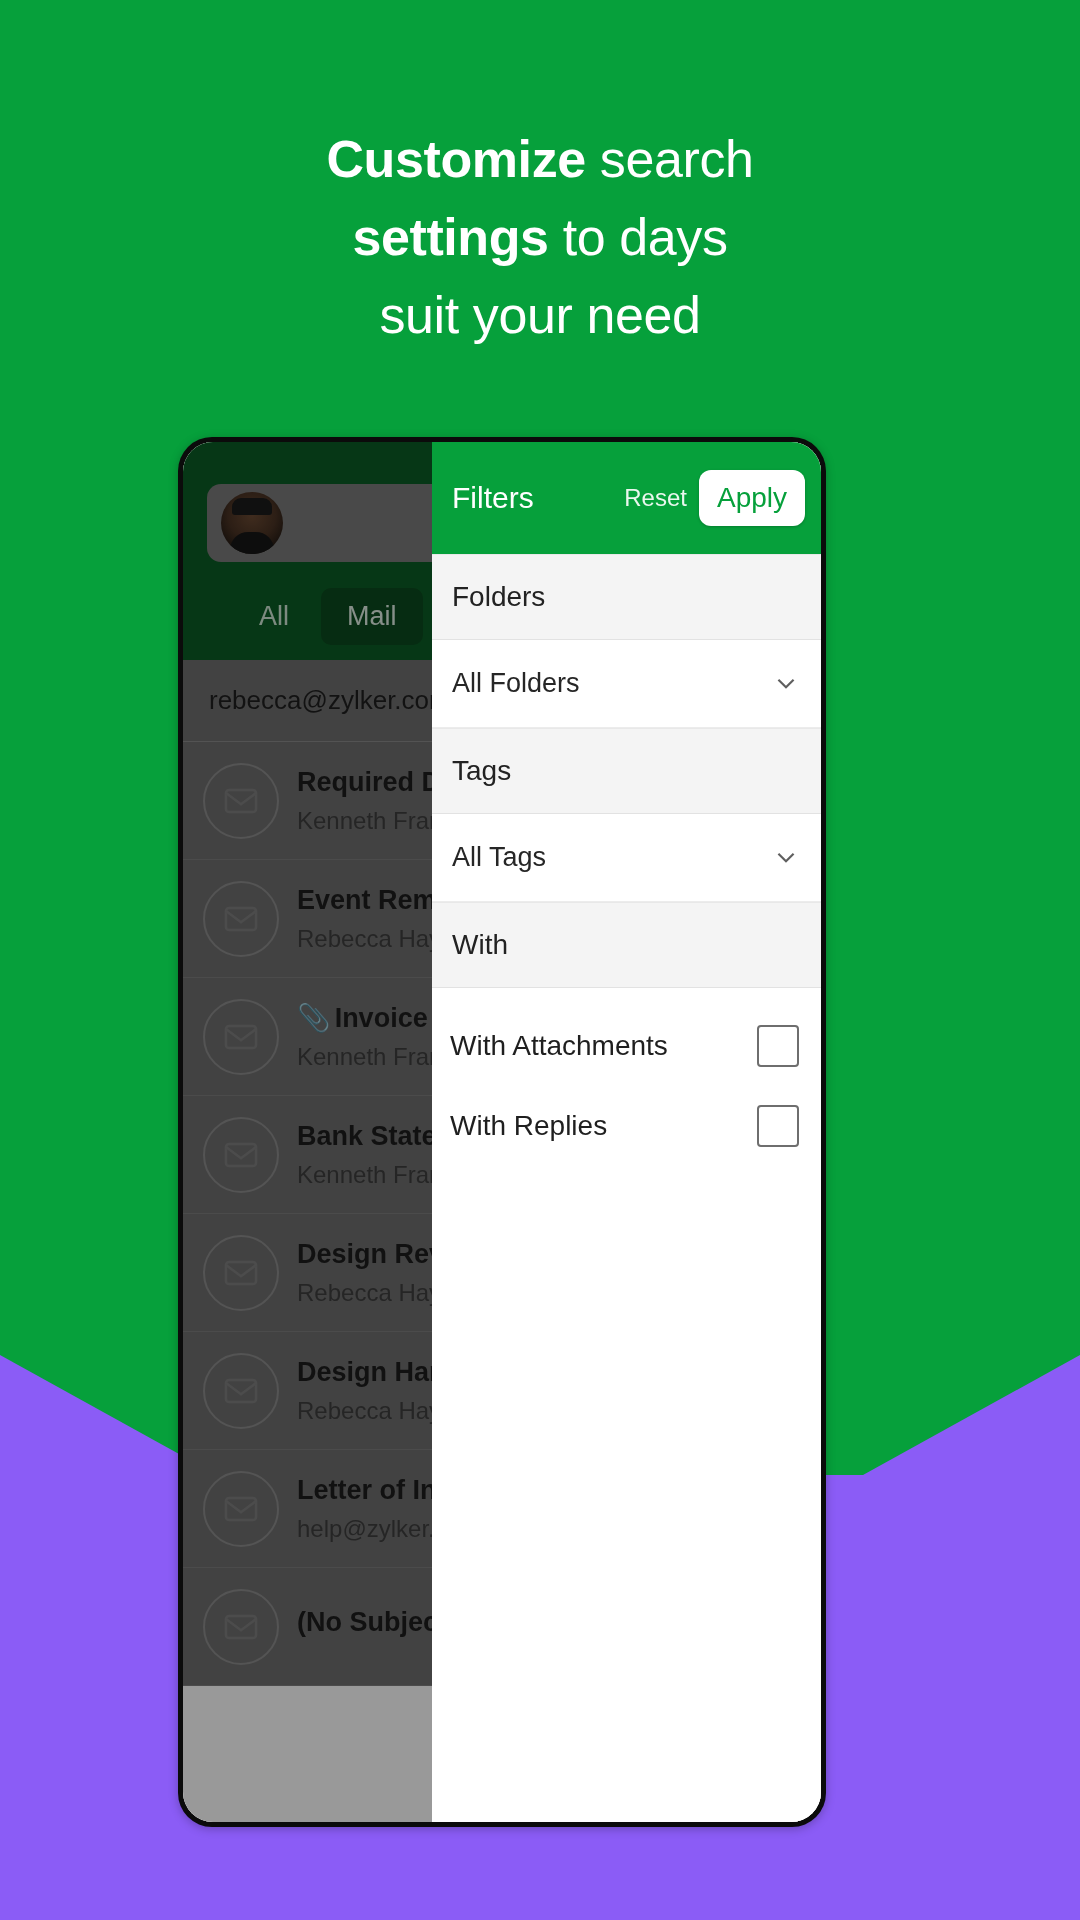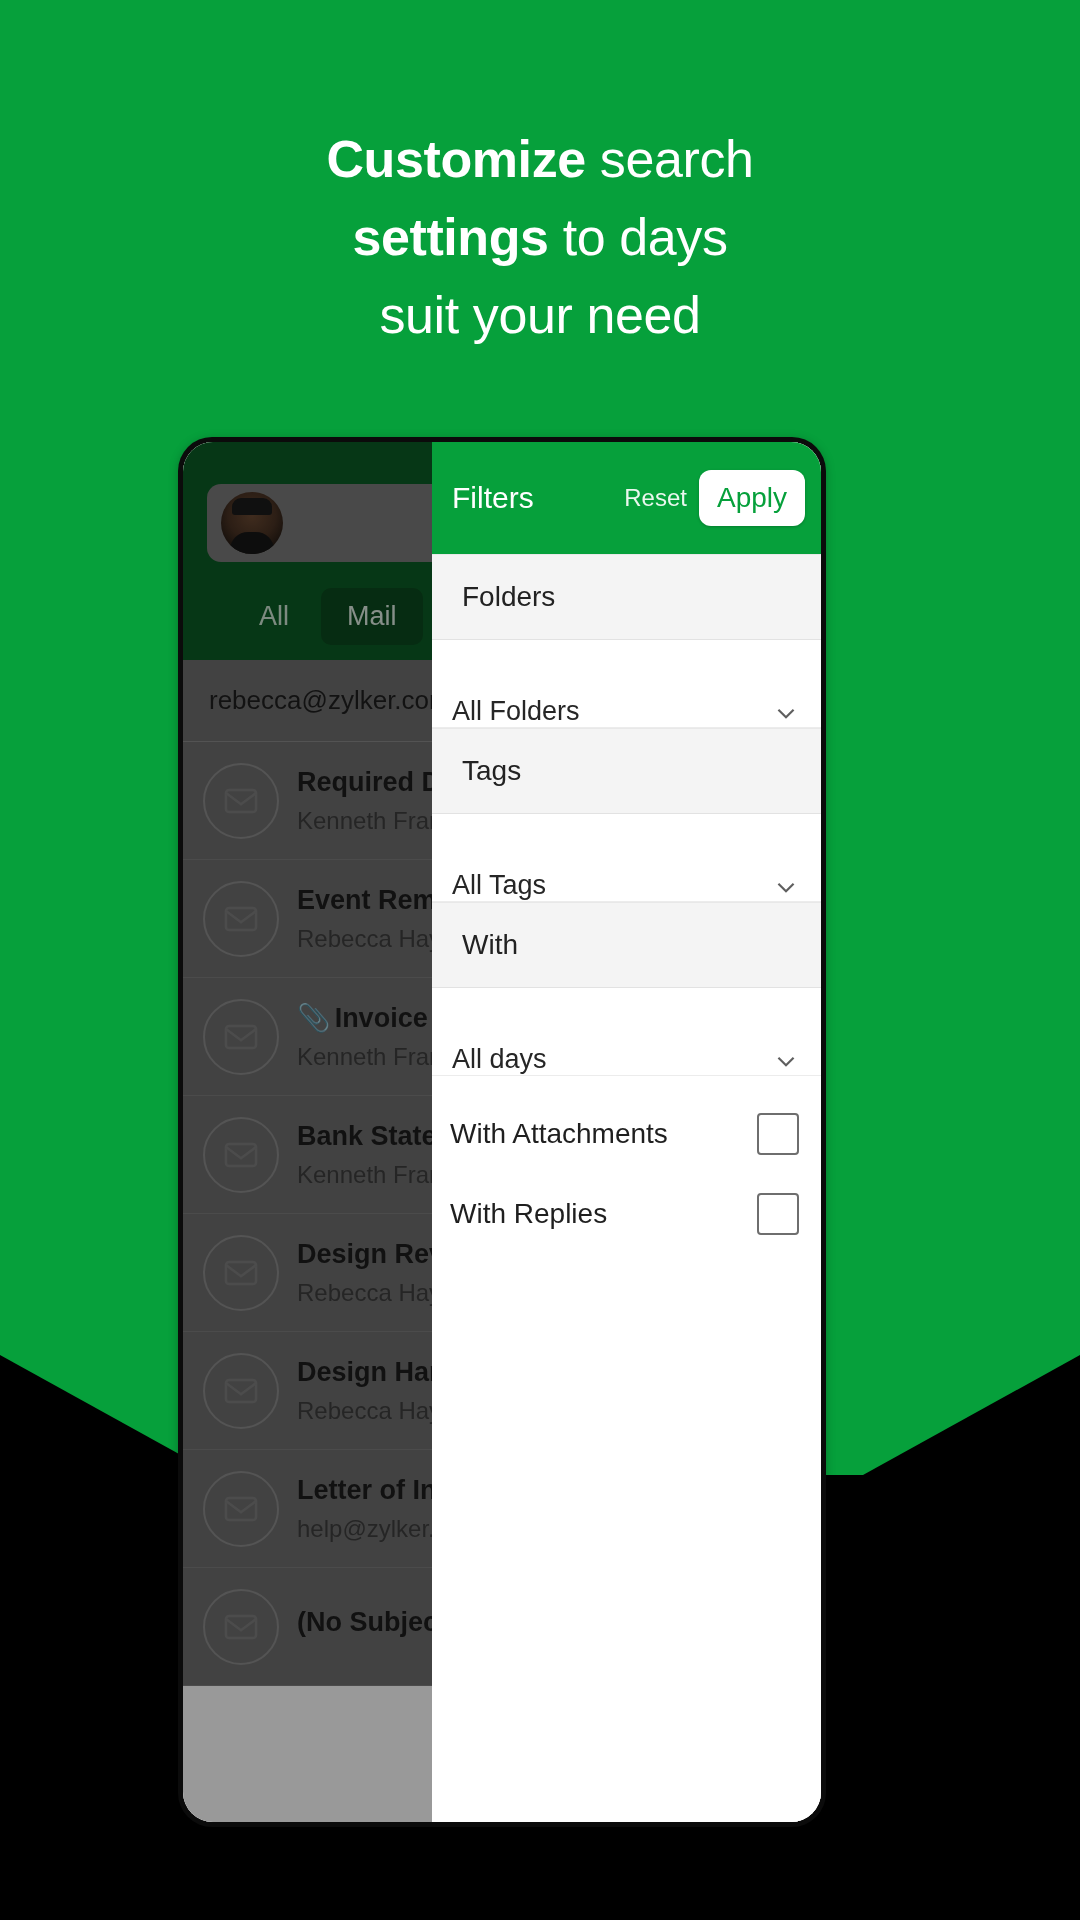--- a/index.html
+++ b/index.html
@@ -6,21 +6,21 @@
   html, body {
     width: 1080px; height: 1920px;
     font-family: "Liberation Sans", sans-serif;
     background: #ffffff;
     overflow: hidden;
   }
 
   #stage {
     position: relative;
     width: 1080px; height: 1920px;
-    background: #000000;
+    background: #8b5cf6;
     text-decoration: underline;
   }
 
   
   .banner {
     position: absolute; left: 0; top: 0;
     width: 1080px; height: 1475px;
     background: #06a03b;
     clip-path: polygon(0 0, 1080px 0, 1080px 1355px, 863px 1475px, 217px 1475px, 0 1355px);
   }
@@ -150,26 +150,26 @@
     font-size: 28px; padding: 12px 18px; border-radius: 12px;
     box-shadow: 0 1px 3px rgba(0,0,0,.22);
   }
 
   .sec-header {
     background: #f4f4f4;
     border-bottom: 1px solid #e2e2e2;
     border-top: 1px solid #e8e8e8;
     height: 86px;
     display: flex; align-items: center;
-    padding-left: 30px;
+    padding-left: 20px;
     font-size: 28px; color: #222222;
   }
   .dropdown-row {
     height: 88px;
-    display: flex; align-items: flex-end;
+    display: flex; align-items: center;
     padding: 0 22px 0 20px;
     background: #ffffff;
     border-bottom: 1px solid #ececec;
   }
   .dropdown-row .lbl { flex: 1; font-size: 27px; color: #262626; }
   .chev { width: 26px; height: 26px; }
   .chev svg { display:block; }
 
   .check-row {
     height: 80px;
@@ -338,28 +338,20 @@
         <div class="dropdown-row">
           <span class="lbl">All Tags</span>
           <span class="chev">
             <svg viewBox="0 0 24 24" fill="none" stroke="#5f5f5f" stroke-width="2">
                 <path d="M5 8l7 7 7-7"></path>
               </svg>
           </span>
         </div>
 
         <div class="sec-header">With</div>
-        <div class="dropdown-row">
-          <span class="lbl">All days</span>
-          <span class="chev">
-            <svg viewBox="0 0 24 24" fill="none" stroke="#5f5f5f" stroke-width="2">
-                <path d="M5 8l7 7 7-7"></path>
-              </svg>
-          </span>
-        </div>
 
         <div class="check-row first">
           <span class="lbl">With Attachments</span>
           <span class="checkbox"></span>
         </div>
         <div class="check-row">
           <span class="lbl">With Replies</span>
           <span class="checkbox"></span>
         </div>
 

